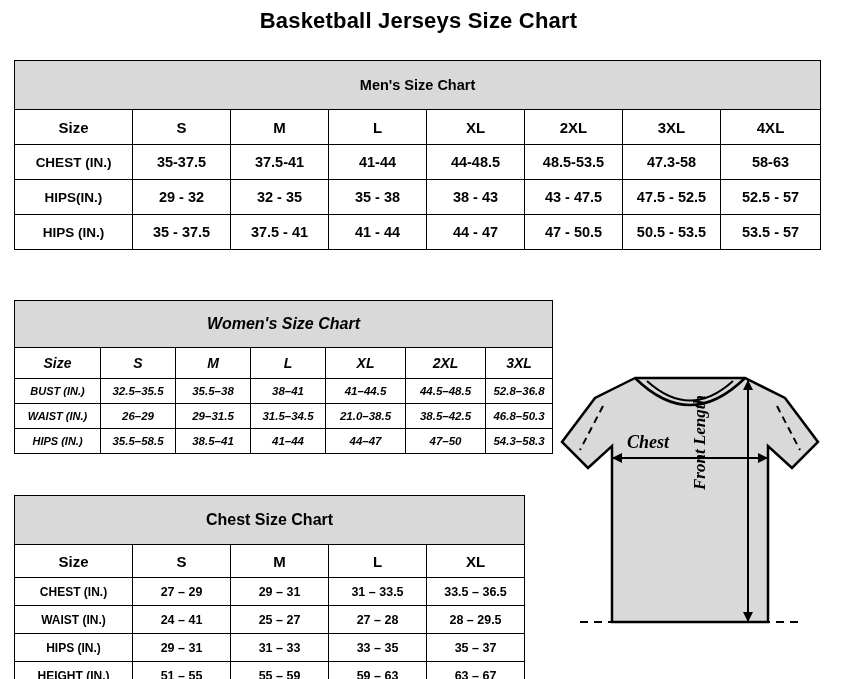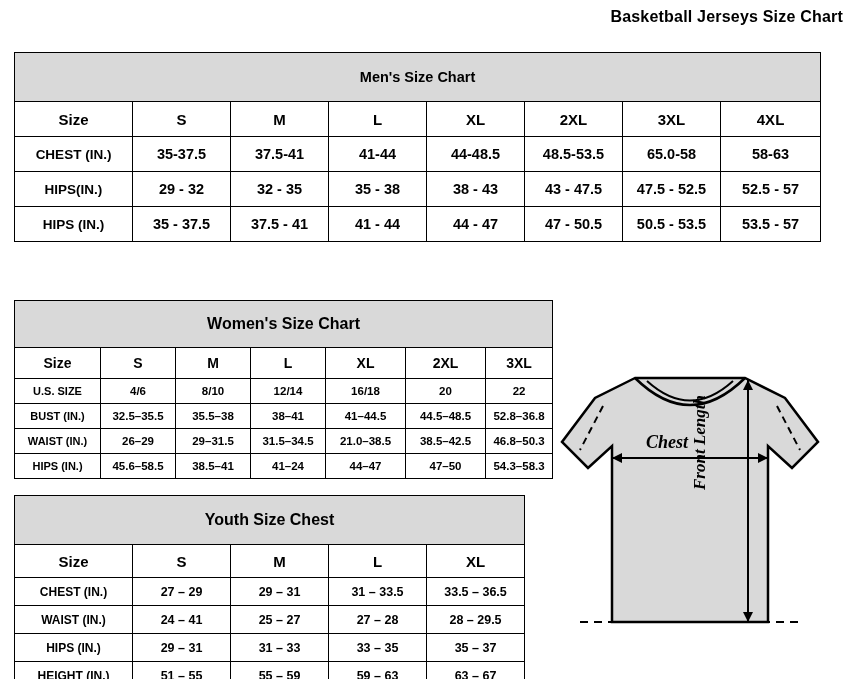--- a/index.html
+++ b/index.html
@@ -9,24 +9,24 @@
   }
   body {
     width: 843px;
     height: 679px;
     font-family: "Liberation Sans", sans-serif;
     color: #000;
     position: relative;
     overflow: hidden;
   }
   .page-title {
-    text-align: right;
-    font-size: 16px;
-    font-weight: bold;
-    margin: 8px 0 0 0;
+    text-align: center;
+    font-size: 22px;
+    font-weight: bold;
+    margin: 8px 6px 0 0;
     letter-spacing: 0.2px;
   }
   table {
     border-collapse: collapse;
     table-layout: fixed;
   }
   table td, table th {
     border: 1px solid #000;
     text-align: center;
     vertical-align: middle;
@@ -36,35 +36,35 @@
   .chart-title td {
     background: #d9d9d9;
     font-size: 16px;
     font-weight: bold;
     padding: 8px 0;
   }
   
   #men-chart {
     position: absolute;
     left: 14px;
-    top: 52px;
+    top: 60px;
     width: 806px;
   }
   #men-chart td { height: 32px; font-size: 14.5px; }
   #men-chart .rowhdr { font-size: 13.5px; }
   #men-chart .hdr td { font-size: 15px; }
 
   
   #women-chart {
     position: absolute;
     left: 14px;
     top: 300px;
     width: 538px;
   }
-  #women-chart td { height: 22px; font-size: 11.5px; }
+  #women-chart td { height: 22px; font-size: 11.5px; font-style: italic; }
   #women-chart .hdr td { font-size: 14px; height: 28px;}
   #women-chart .rowhdr { font-size: 11px; }
   #women-chart .chart-title td { font-size: 16px; height: 30px;}
 
   
   #youth-chart {
     position: absolute;
     left: 14px;
     top: 495px;
     width: 510px;
@@ -83,21 +83,20 @@
     height: 325px;
   }
   .chest-label {
     position: absolute;
     left: 627px;
     top: 432px;
     font-family: "Liberation Serif", serif;
     font-style: italic;
     font-weight: bold;
     font-size: 18px;
-    margin-left: 19px;
   }
   .frontlen-label {
     position: absolute;
     left: 690px;
     top: 490px;
     font-family: "Liberation Serif", serif;
     font-style: italic;
     font-weight: bold;
     font-size: 17px;
     transform: rotate(-90deg);
@@ -135,21 +134,21 @@
       <td>3XL</td>
       <td>4XL</td>
     </tr>
     <tr>
       <td class="rowhdr">CHEST (IN.)</td>
       <td>35-37.5</td>
       <td>37.5-41</td>
       <td>41-44</td>
       <td>44-48.5</td>
       <td>48.5-53.5</td>
-      <td>65.0-58</td>
+      <td>47.3-58</td>
       <td>58-63</td>
     </tr>
     <tr>
       <td class="rowhdr">HIPS(IN.)</td>
       <td>29 - 32</td>
       <td>32 - 35</td>
       <td>35 - 38</td>
       <td>38 - 43</td>
       <td>43 - 47.5</td>
       <td>47.5 - 52.5</td>
@@ -185,69 +184,60 @@
     <tr class="hdr">
       <td>Size</td>
       <td>S</td>
       <td>M</td>
       <td>L</td>
       <td>XL</td>
       <td>2XL</td>
       <td>3XL</td>
     </tr>
     <tr>
-      <td class="rowhdr">U.S. SIZE</td>
-      <td>4/6</td>
-      <td>8/10</td>
-      <td>12/14</td>
-      <td>16/18</td>
-      <td>20</td>
-      <td>22</td>
-    </tr>
-    <tr>
       <td class="rowhdr">BUST  (IN.)</td>
       <td>32.5–35.5</td>
       <td>35.5–38</td>
       <td>38–41</td>
       <td>41–44.5</td>
       <td>44.5–48.5</td>
       <td>52.8–36.8</td>
     </tr>
     <tr>
       <td class="rowhdr">WAIST  (IN.)</td>
       <td>26–29</td>
       <td>29–31.5</td>
       <td>31.5–34.5</td>
       <td>21.0–38.5</td>
       <td>38.5–42.5</td>
       <td>46.8–50.3</td>
     </tr>
     <tr>
       <td class="rowhdr">HIPS  (IN.)</td>
-      <td>45.6–58.5</td>
+      <td>35.5–58.5</td>
       <td>38.5–41</td>
-      <td>41–24</td>
+      <td>41–44</td>
       <td>44–47</td>
       <td>47–50</td>
       <td>54.3–58.3</td>
     </tr>
   </tbody>
 </table>
 
 <table id="youth-chart">
   <colgroup>
     <col style="width:118px">
       <col style="width:98px">
       <col style="width:98px">
       <col style="width:98px">
       <col style="width:98px">
   </colgroup>
   <tbody>
     <tr class="chart-title">
-      <td colspan="5">Youth Size Chest</td>
+      <td colspan="5">Chest Size Chart</td>
     </tr>
     <tr class="hdr">
       <td>Size</td>
       <td>S</td>
       <td>M</td>
       <td>L</td>
       <td>XL</td>
     </tr>
     <tr>
       <td class="rowhdr">CHEST (IN.)</td>

